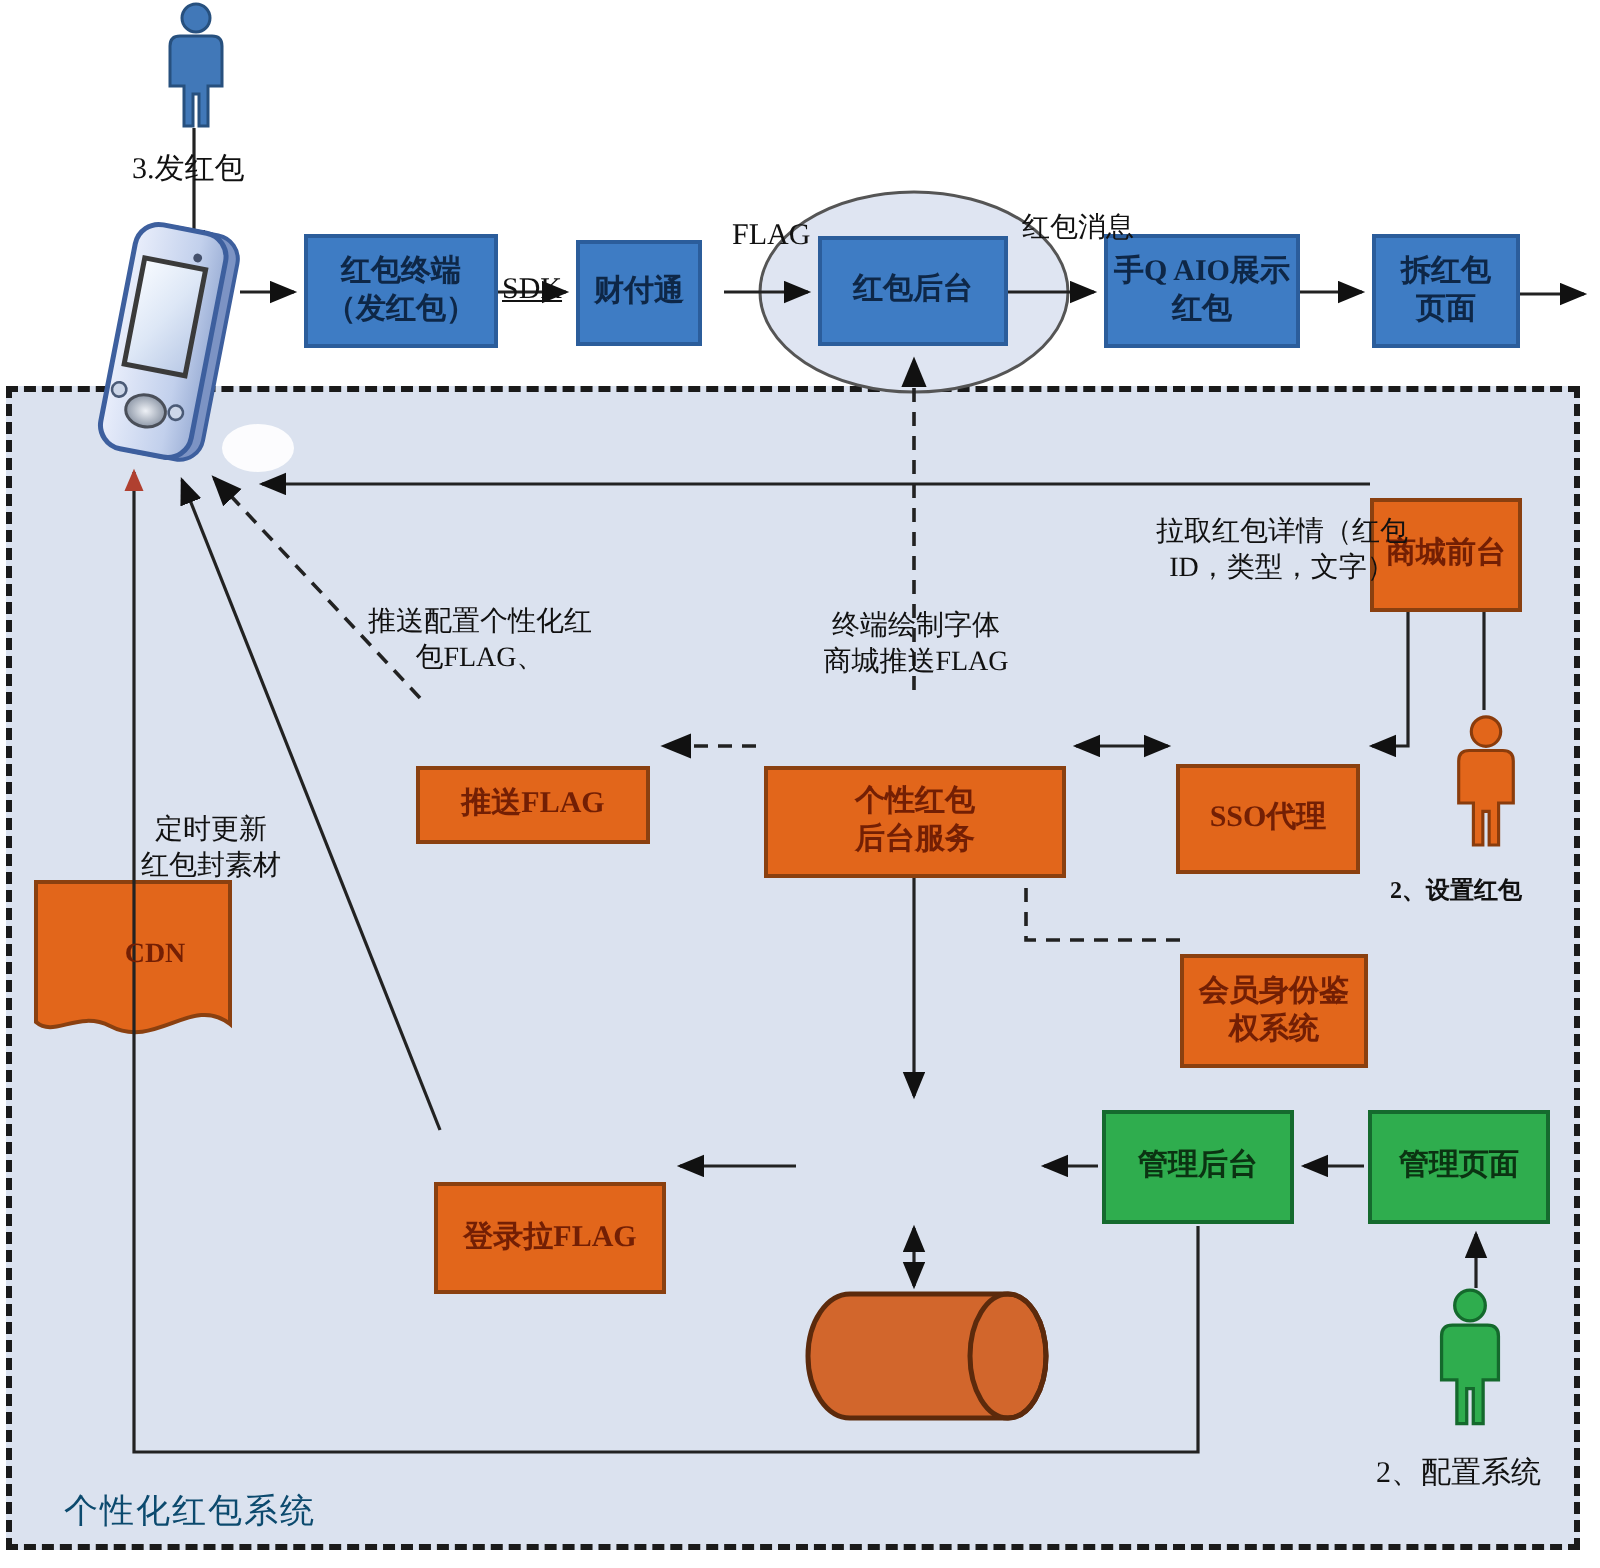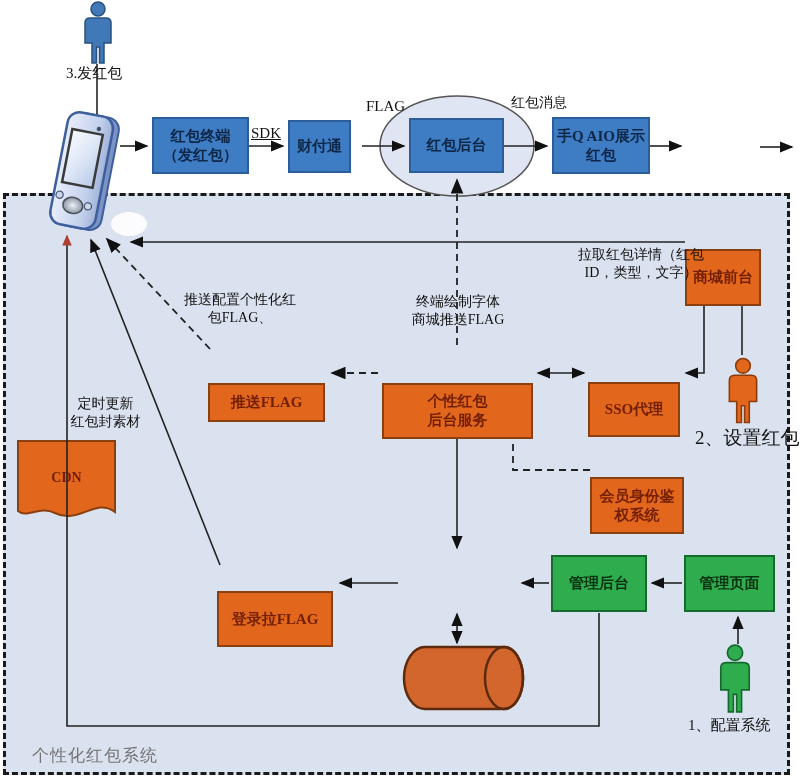--- a/index.html
+++ b/index.html
@@ -7,35 +7,36 @@
     position:relative;width:800px;height:784px;background:#ffffff;
     font-family:"Liberation Serif","DejaVu Serif",serif;
     overflow:hidden;color:#1a1a1a;
   }
   .sys-box{
     position:absolute;left:3px;top:193px;width:787px;height:582px;
     background:#dbe2ef;border:3px dashed #1a1a1a;box-sizing:border-box;z-index:0;
   }
   .sys-title{
     position:absolute;left:32px;top:744px;font-size:17px;letter-spacing:1px;
-    color:#737373;z-index:3;
+    color:#0c4a6e;z-index:3;
   }
   svg.underlay{position:absolute;left:0;top:0;z-index:1;}
   svg.wires{position:absolute;left:0;top:0;z-index:2;}
   .node{
     position:absolute;box-sizing:border-box;display:flex;align-items:center;justify-content:center;
     text-align:center;z-index:3;font-size:15px;line-height:1.25;font-weight:600;
   }
   .node span{white-space:pre-line;}
   .blue{background:#3e7cc4;border:2px solid #2b5d9b;color:#0e2747;}
   .orange{background:#e2661b;border:2px solid #8a4010;color:#731f04;margin-top:36px;}
   .green{background:#2fad4e;border:2px solid #156a2e;color:#0b3312;}
   .lbl{
     position:absolute;z-index:3;font-size:14px;color:#111;line-height:1.3;
     white-space:pre-line;
+    margin-top:12px;
   }
   .lbl.center{text-align:center;}
   .shape-lbl{
     position:absolute;z-index:3;font-size:14px;font-weight:600;color:#731f04;
     text-align:center;white-space:pre-line;line-height:1.35;
   }
   .icon-wrap{position:absolute;z-index:4;}
 </style>
 </head>
 <body>
@@ -43,21 +44,21 @@
 <div class="canvas">
 
   <div class="sys-box"></div>
   <div class="sys-title">个性化红包系统</div>
 
   <svg class="underlay" width="800" height="784">
     <ellipse cx="457" cy="146" rx="77" ry="50" fill="#dfe5f2" stroke="#555" stroke-width="1.5"></ellipse>
     <ellipse cx="129" cy="224" rx="18" ry="12" fill="#ffffff" opacity="0.9"></ellipse>
     <path d="M18,441 H115 V512 C96,497 78,525 55,513 C39,505 27,519 18,511 Z" fill="#e2661b" stroke="#8a4010" stroke-width="2"></path>
   </svg>
-  <div class="shape-lbl" style="left:18px;top:469px;width:97px;">CDN</div>
+  <div class="shape-lbl" style="left:18px;top:469px;width:97px;padding-left:11px;">CDN</div>
 
   <svg class="wires" width="800" height="784">
     <defs>
       <marker id="arrB" markerWidth="9" markerHeight="8" refX="7.5" refY="3.5" orient="auto-start-reverse">
         <path d="M0,0 L8.5,3.5 L0,7 Z" fill="#111"></path>
       </marker>
       <marker id="arrR" markerWidth="8" markerHeight="7" refX="6" refY="3" orient="auto-start-reverse">
         <path d="M0,0 L7,3 L0,6 Z" fill="#b04030"></path>
       </marker>
     </defs>
@@ -103,20 +104,24 @@
     </div>
   <div class="node blue" style="left:288px;top:120px;width:63px;height:53px">
     <span>财付通</span>
     </div>
   <div class="node blue" style="left:409px;top:118px;width:95px;height:55px">
     <span>红包后台</span>
     </div>
   <div class="node blue" style="left:552px;top:117px;width:98px;height:57px">
     <span>手Q AIO展示
 红包</span>
+    </div>
+  <div class="node blue" style="left:686px;top:117px;width:74px;height:57px">
+    <span>拆红包
+页面</span>
     </div>
 
   <div class="node orange" style="left:685px;top:213px;width:76px;height:57px">
     <span>商城前台</span>
     </div>
   <div class="node orange" style="left:208px;top:347px;width:117px;height:39px">
     <span>推送FLAG</span>
     </div>
   <div class="node orange" style="left:382px;top:347px;width:151px;height:56px">
     <span>个性红包
@@ -198,22 +203,22 @@
   <div class="icon-wrap" style="left:712px;top:644px;">
     <svg width="46" height="70" viewBox="0 0 40 64">
       <g fill="#2fad4e" stroke="#14692c" stroke-width="1.5">
         <circle cx="20" cy="8" r="7"></circle>
         <path d="M12,17 H28 Q33,17 33,22 V42 H26 V62 H21.5 V46 H18.5 V62 H14 V42 H7 V22 Q7,17 12,17 Z"></path>
       </g>
     </svg>
   </div>
 
   <div class="lbl" style="left:66px;top:64px;font-size:15px;">3.发红包</div>
-  <div class="lbl" style="left:695px;top:426px;font-size:19px;">2、设置红包</div>
-  <div class="lbl" style="left:688px;top:716px;font-size:15px;">1、配置系统</div>
+  <div class="lbl" style="left:695px;top:426px;font-size:12px;font-weight:bold;">2、设置红包</div>
+  <div class="lbl" style="left:688px;top:716px;font-size:15px;">2、配置系统</div>
 
   <div class="lbl" style="left:251px;top:124px;font-size:15px;text-decoration:underline;">SDK</div>
   <div class="lbl" style="left:366px;top:97px;font-size:15px;">FLAG</div>
   <div class="lbl" style="left:511px;top:94px;">红包消息</div>
   <div class="lbl" style="left:562px;top:246px;width:158px;text-align:center;">拉取红包详情（红包
 ID，类型，文字）</div>
   <div class="lbl center" style="left:165px;top:291px;width:150px;">推送配置个性化红
 包FLAG、</div>
   <div class="lbl center" style="left:402px;top:293px;width:112px;">终端绘制字体
 商城推送FLAG</div>

